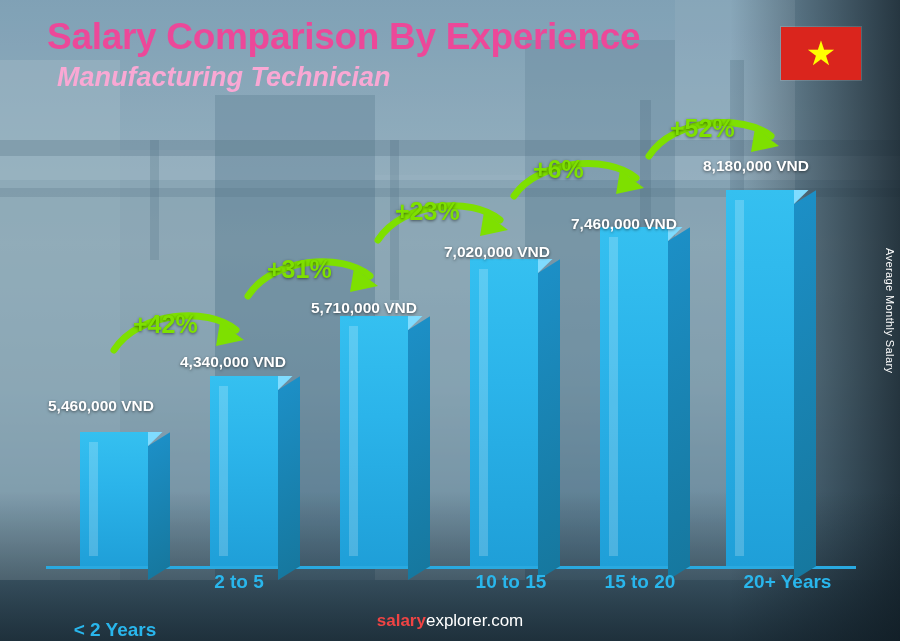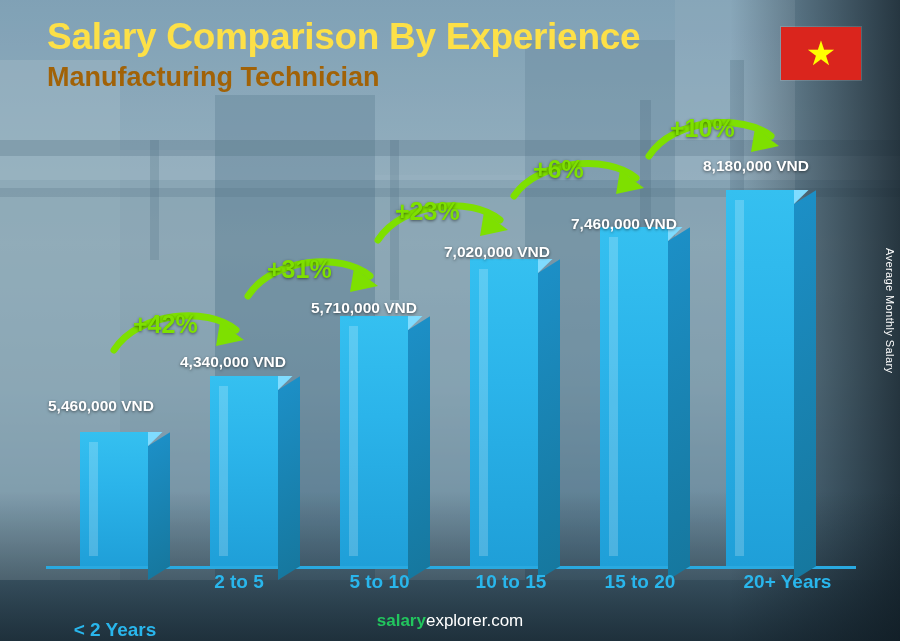--- a/index.html
+++ b/index.html
@@ -20,22 +20,22 @@
   .bld{position:absolute;background:rgba(190,205,210,.55);}
   .bld2{position:absolute;background:rgba(120,145,158,.45);}
   .pipe{position:absolute;background:rgba(90,112,124,.55);}
   .dark-rt{position:absolute;right:0;top:0;width:170px;height:641px;
       background:linear-gradient(to left,rgba(18,30,38,.80),rgba(18,30,38,0));}
   .dark-bt{position:absolute;left:0;bottom:0;width:900px;height:150px;
       background:linear-gradient(to top,rgba(14,26,34,.70),rgba(14,26,34,0));}
   .blue-ov{position:absolute;inset:0;background:rgba(35,95,140,.22);}
 
   
-  .title{position:absolute;left:47px;top:16px;font-size:37px;font-weight:bold;color:#fde047;letter-spacing:-.3px;}
-  .subtitle{position:absolute;left:47px;top:62px;font-size:27px;font-weight:bold;color:#a16207;}
+  .title{position:absolute;left:47px;top:16px;font-size:37px;font-weight:bold;color:#ec4899;letter-spacing:-.3px;}
+  .subtitle{position:absolute;left:57px;top:62px;font-size:27px;font-weight:bold;color:#f9a8d4;font-style:italic;}
 
   
   .flag{position:absolute;left:781px;top:27px;width:80px;height:53px;background:#da251d;
         box-shadow:0 0 0 1px rgba(255,255,255,.15);}
   .star{position:absolute;left:50%;top:50%;transform:translate(-50%,-52%);font-size:34px;color:#ffff00;line-height:1;}
 
   
   .vlabel{position:absolute;right:4px;top:248px;width:18px;color:#ffffff;font-size:11px;
           writing-mode:vertical-rl;text-orientation:mixed;letter-spacing:.4px;white-space:nowrap;}
 
@@ -59,21 +59,21 @@
   
   .cat{position:absolute;top:571px;color:#29b6ec;font-size:19px;font-weight:bold;text-align:center;white-space:nowrap;}
 
   
   .pct{position:absolute;color:#7ee000;font-size:25px;font-weight:bold;white-space:nowrap;
        text-shadow:0 1px 3px rgba(0,0,0,.5);}
   .arc{position:absolute;}
 
   
   .footer{position:absolute;left:0;bottom:10px;width:900px;text-align:center;font-size:17px;color:#ffffff;}
-  .footer .s1{font-weight:bold;color:#22c55e;}
+  .footer .s1{font-weight:bold;color:#ef4444;}
   .footer .s2{font-weight:normal;color:#ffffff;}
 </style>
 </head>
 <body>
 
 <div id="stage">
 
   <div class="bg">
     <div class="bg-sky"></div>
     <div class="bld" style="left:0;top:60px;width:120px;height:520px;"></div>
@@ -181,25 +181,24 @@
   <svg class="arc" style="left:508px;top:148px;" width="150" height="60" viewBox="0 0 150 60">
     <path d="M6,48 C30,12 100,6 128,30" fill="none" stroke="#7ee000" stroke-width="7" stroke-linecap="round"></path>
     <path d="M112,22 L136,40 L108,46 Z" fill="#7ee000"></path>
   </svg>
   <div class="pct" style="left:533px;top:155px;">+6%</div>
 
   <svg class="arc" style="left:643px;top:108px;" width="150" height="60" viewBox="0 0 150 60">
     <path d="M6,48 C30,10 100,6 128,28" fill="none" stroke="#7ee000" stroke-width="7" stroke-linecap="round"></path>
     <path d="M112,20 L136,38 L108,44 Z" fill="#7ee000"></path>
   </svg>
-  <div class="pct" style="left:670px;top:114px;">+10%</div>
+  <div class="pct" style="left:670px;top:114px;">+52%</div>
 
   <div class="cat" style="left:35px;width:160px;margin-top:48px;">&lt; 2 Years</div>
   <div class="cat" style="left:169px;width:140px;text-align:center;">2 to 5</div>
-  <div class="cat" style="left:307px;width:145px;">5 to 10</div>
   <div class="cat" style="left:436px;width:150px;">10 to 15</div>
   <div class="cat" style="left:565px;width:150px;">15 to 20</div>
   <div class="cat" style="left:700px;width:175px;text-align:center;">20+ Years</div>
 
   <div class="footer">
     <span class="s1">salary</span><span class="s2">explorer</span><span class="s2">.com</span>
   </div>
 
 </div>
 

